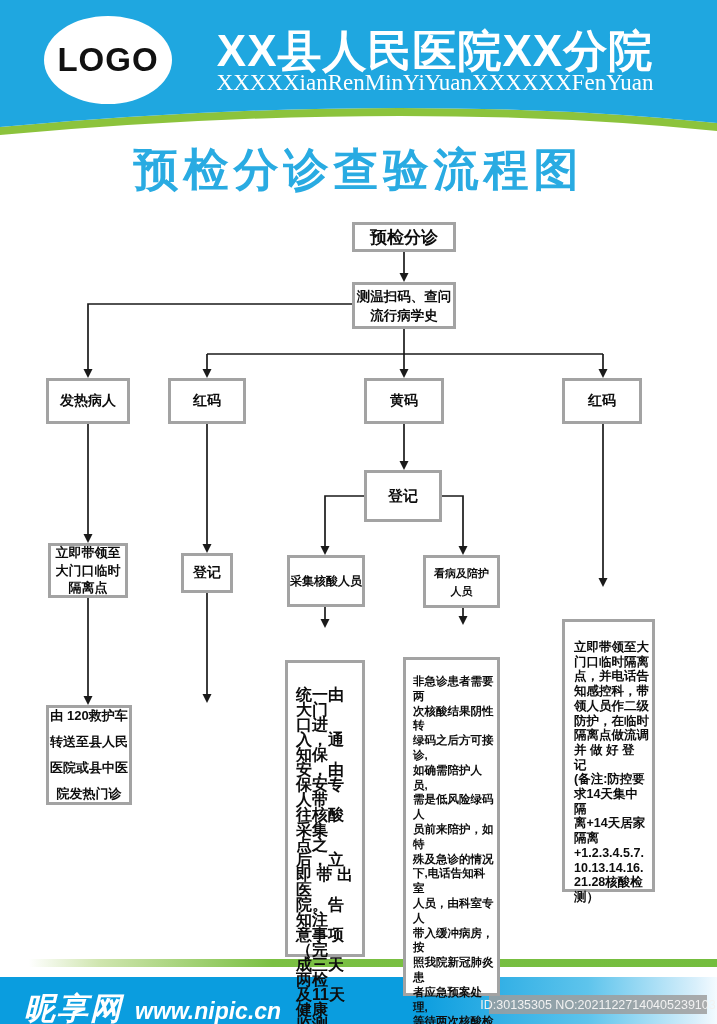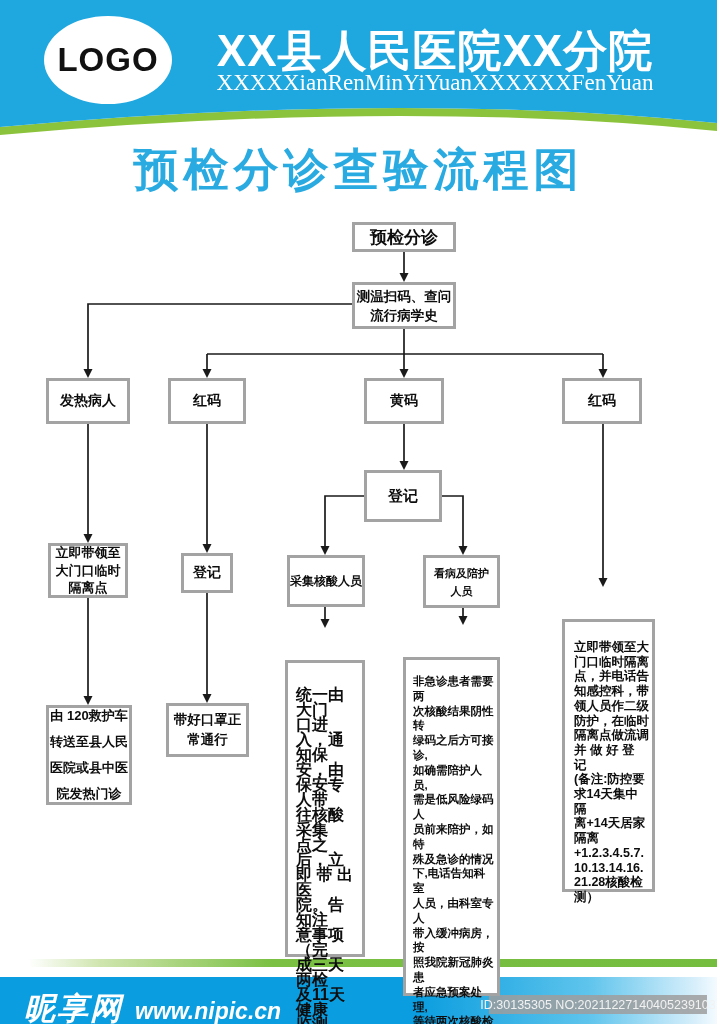--- a/index.html
+++ b/index.html
@@ -130,22 +130,20 @@
 大门口临时
 隔离点</div>
 
   <div class="fbox" style="left:46px;top:705px;width:86px;height:100px;font-size:13px;line-height:26px;">由 120救护车
 转送至县人民
 医院或县中医
 院发热门诊</div>
 
   <div class="fbox" style="left:181px;top:553px;width:52px;height:40px;font-size:14px;">登记</div>
 
-  <div class="fbox" style="left:166px;top:703px;width:83px;height:54px;font-size:13.5px;line-height:20px;">带好口罩正
-常通行</div>
 
   <div class="fbox" style="left:364px;top:470px;width:78px;height:52px;font-size:15px;">登记</div>
 
   <div class="fbox" style="left:287px;top:555px;width:78px;height:52px;font-size:12px;">采集核酸人员</div>
 
   <div class="fbox" style="left:423px;top:555px;width:77px;height:53px;font-size:11px;line-height:18px;">看病及陪护
 人员</div>
 
   <div class="fbox longbox" style="left:285px;top:628px;width:80px;height:297px;font-size:16px;line-height:15px;padding:24px 4px 0 8px;">统一由大门
 口进入，通

